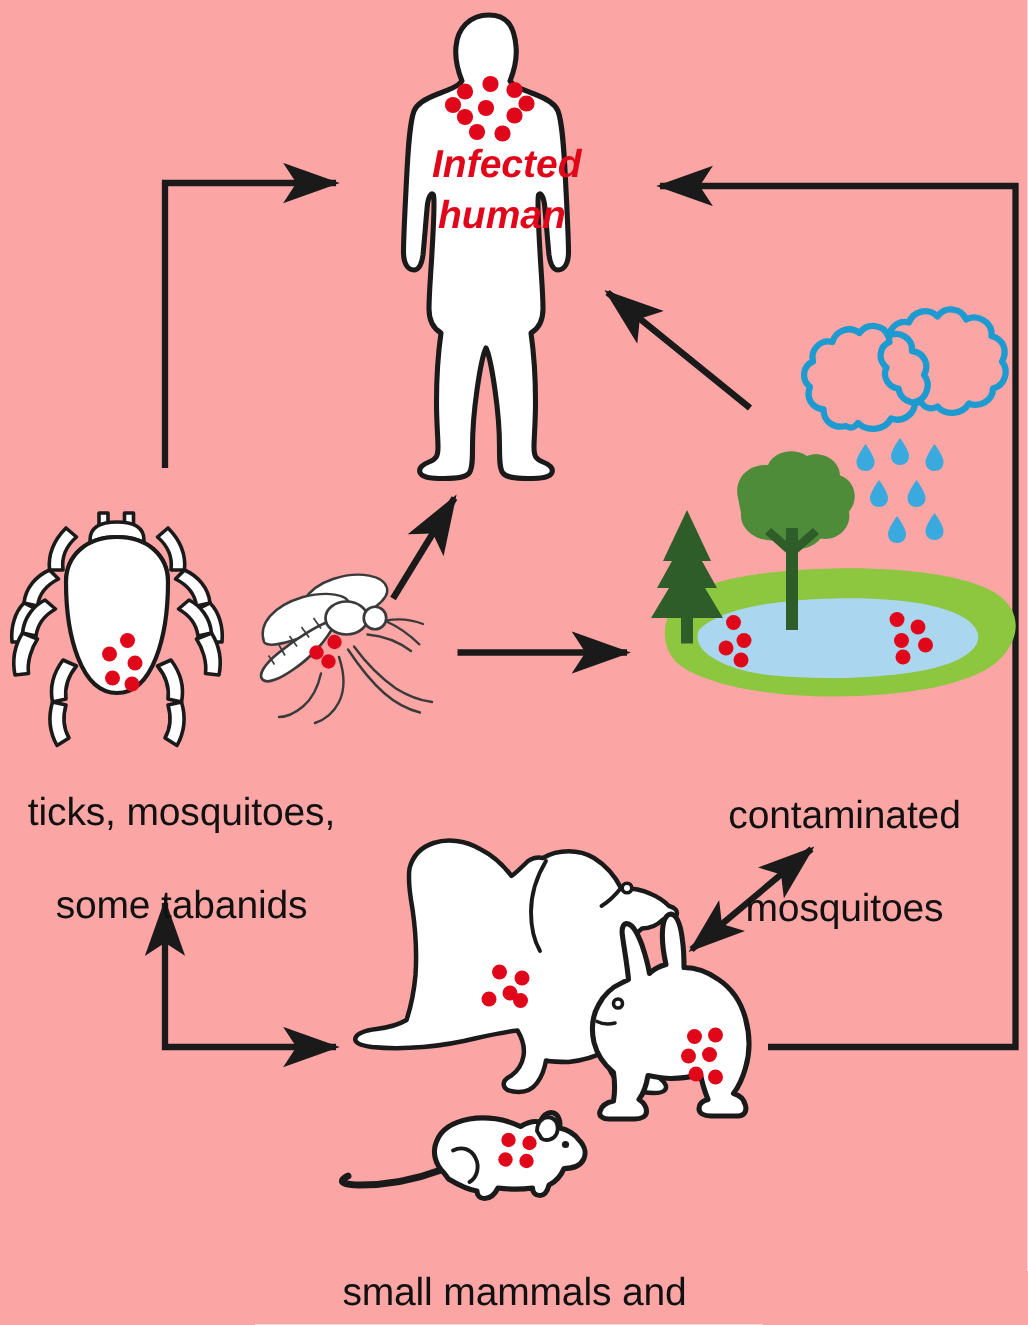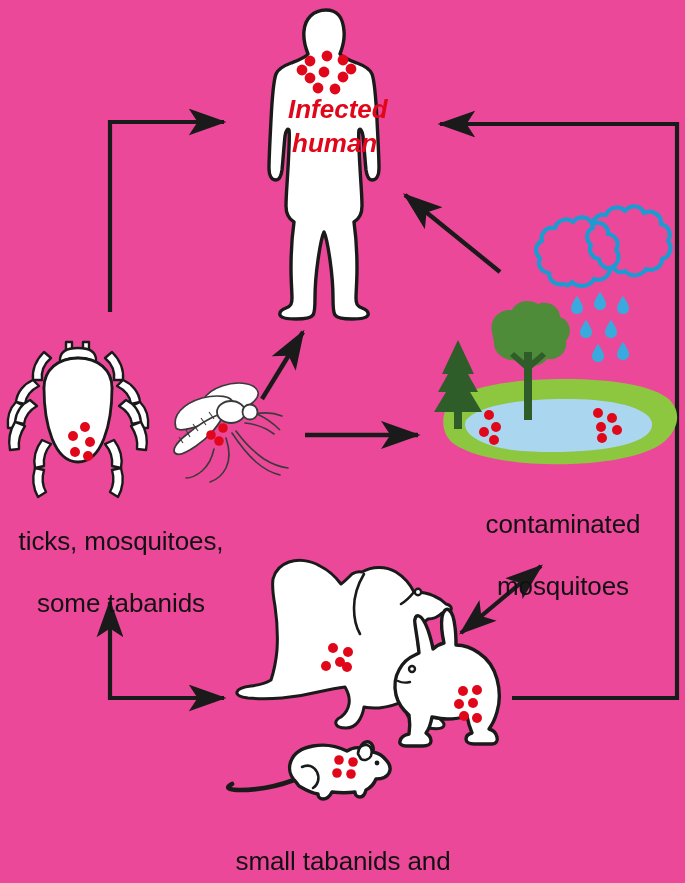--- a/index.html
+++ b/index.html
@@ -5,36 +5,36 @@
 <style>
   html,body{margin:0;padding:0;background:#ffffff;}
   body{
     font-family:"Liberation Sans","DejaVu Sans",sans-serif;
     -webkit-font-smoothing:antialiased;
   }
   #stage{
     position:relative;
     width:685px;
     height:883px;
-    background:#ec4899;
+    background:#fca5a5;
     overflow:hidden;
   }
   #stage > svg{position:absolute;left:0;top:0;}
   .lbl{
     position:absolute;
     text-align:center;
     color:#111111;
     font-size:26px;
     line-height:31px;
     font-weight:400;
     white-space:pre-line;
     letter-spacing:-0.1px;
   }
   #label-vectors{left:-4px;top:495px;width:250px;}
-  #label-environment{left:445px;top:478px;width:236px;}
+  #label-environment{left:445px;top:497px;width:236px;}
   #label-animals{left:168px;top:815px;width:350px;}
   .human-text{
     font-weight:700;
     font-style:italic;
     fill:#e1071b;
     font-size:26px;
     font-family:"Liberation Sans","DejaVu Sans",sans-serif;
   }
 </style>
 </head>
@@ -420,17 +420,17 @@
     <div>ticks, mosquitoes,</div>
     <div>some tabanids</div>
   </div>
 
   <div class="lbl" id="label-environment">
     <div>contaminated</div>
     <div>mosquitoes</div>
   </div>
 
   <div class="lbl" id="label-animals">
-    <div>small tabanids and</div>
+    <div>small mammals and</div>
     
   </div>
 
 </div>
 
 </body></html>

